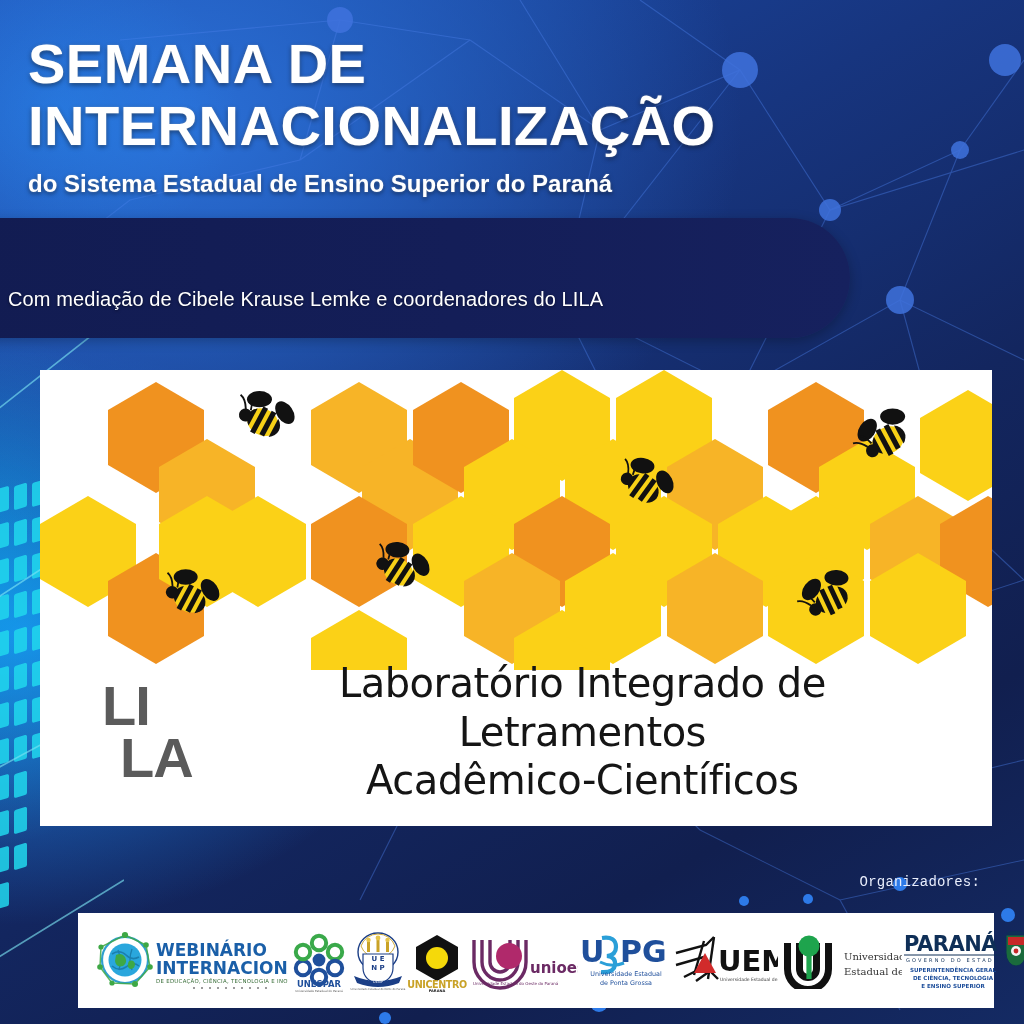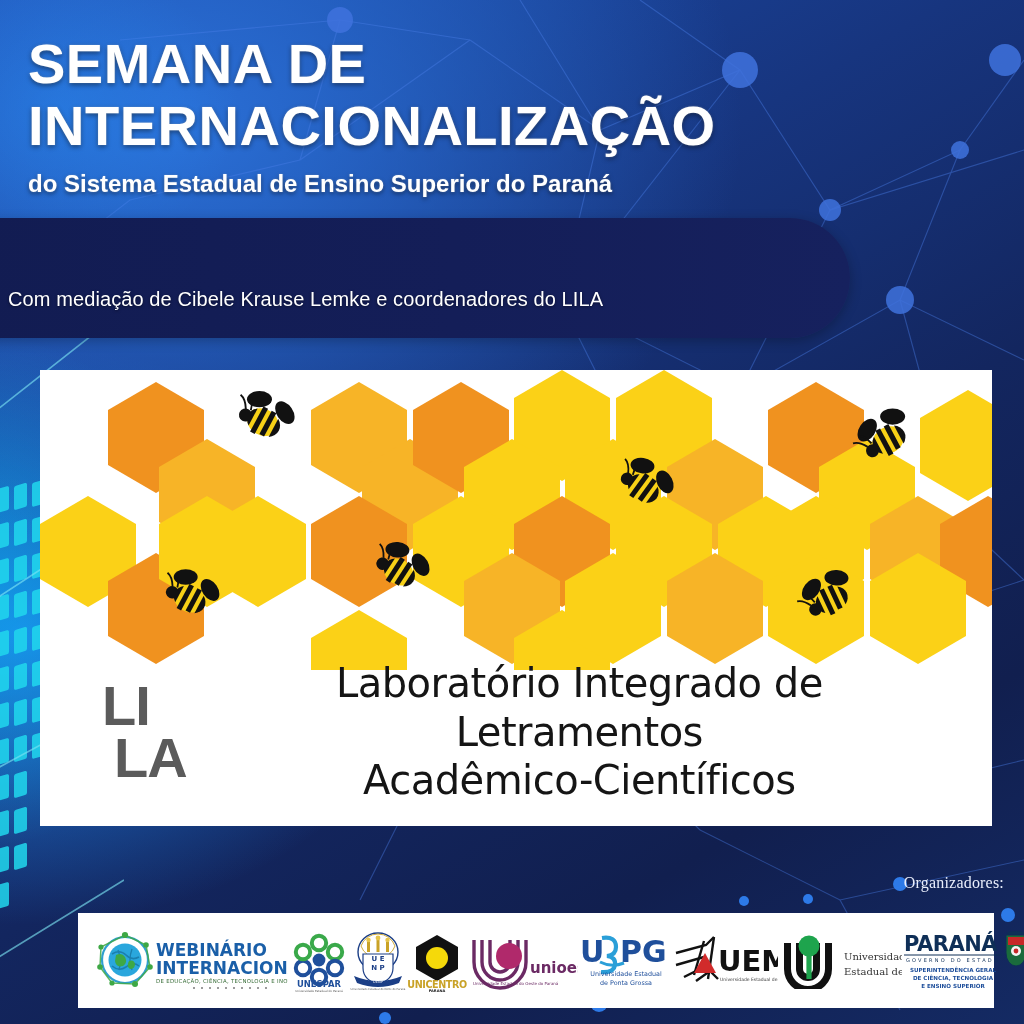--- a/index.html
+++ b/index.html
@@ -81,34 +81,34 @@
   .lila{
     position:absolute;left:62px;top:292px;width:840px;height:140px;
     display:flex;align-items:center;gap:30px;
   }
   .lilamark{
     font-weight:bold;color:#5b5b5b;font-size:56px;line-height:.92;
     letter-spacing:-1px;
   }
   .lilamark span{display:block;}
   .lilamark .li{margin-left:0;}
-  .lilamark .la{margin-left:12px;}
+  .lilamark .la{margin-left:18px;}
   .lilatext{
     flex:1;text-align:center;color:#151515;
     font-size:40px;line-height:1.22;
     font-family:"DejaVu Sans", sans-serif;
     font-weight:400;letter-spacing:-.5px;
   }
   .lilatext span{display:block;}
 
   
   .orgLabel{
-    position:absolute;right:20px;top:874px;
-    color:#e9eefc;font-size:16px;letter-spacing:.2px;
-    font-family:Liberation Serif, serif;
+    position:absolute;right:44px;top:874px;
+    color:#e9eefc;font-size:14px;letter-spacing:.2px;
+    font-family:Liberation Mono, monospace;
   }
   .logobar{
     position:absolute;left:78px;top:913px;width:916px;height:95px;
     background:#fff;display:flex;align-items:center;justify-content:space-between;
     padding:12px 14px;box-sizing:border-box;
   }
   .logo{display:flex;align-items:center;justify-content:center;height:72px;}
   .logo svg{display:block;}
   .logotxt{font-family:"DejaVu Sans", sans-serif;}
 </style>

